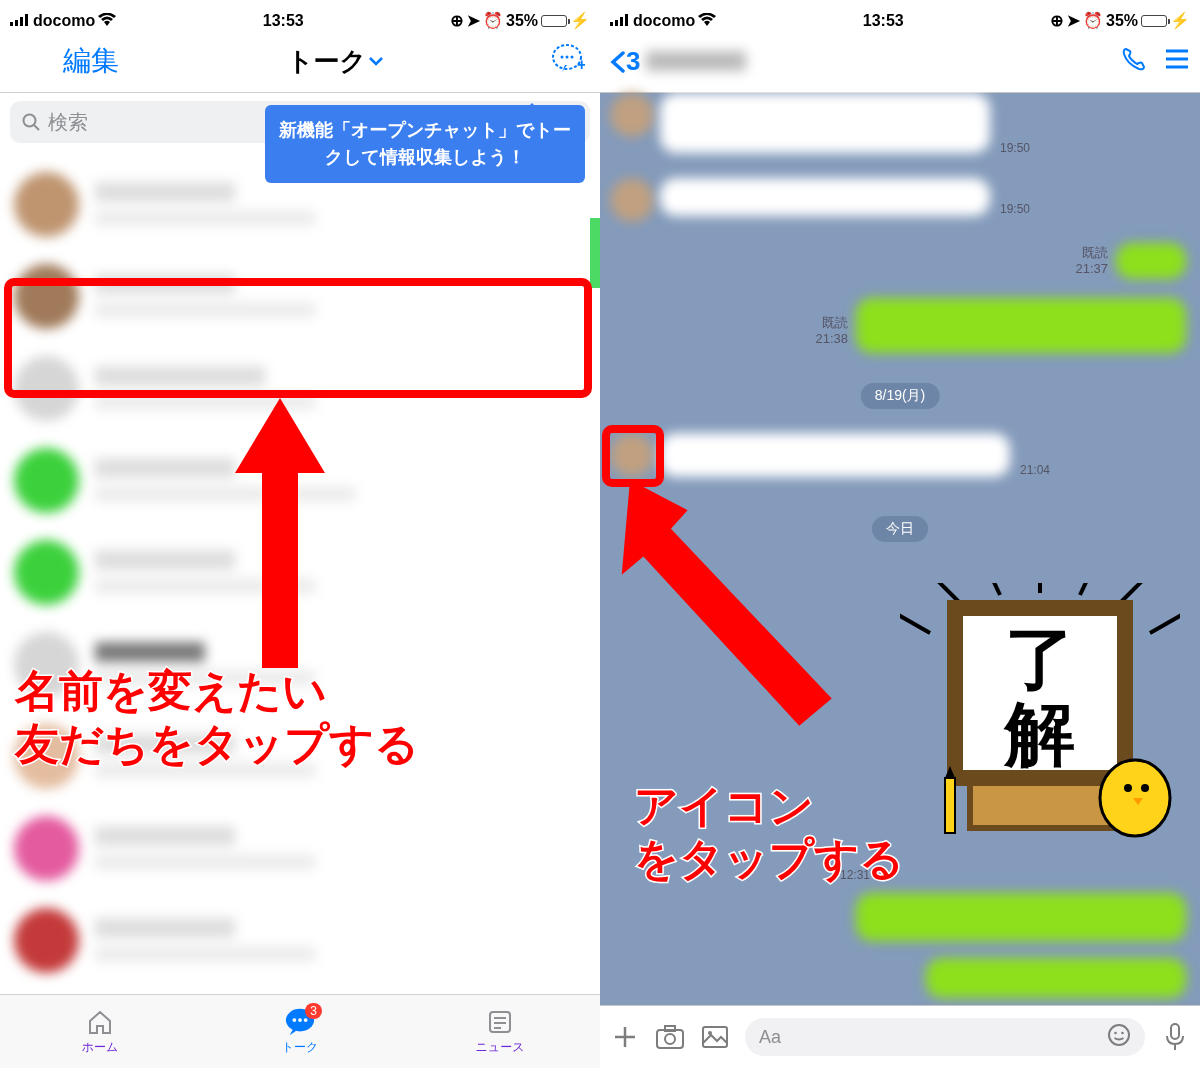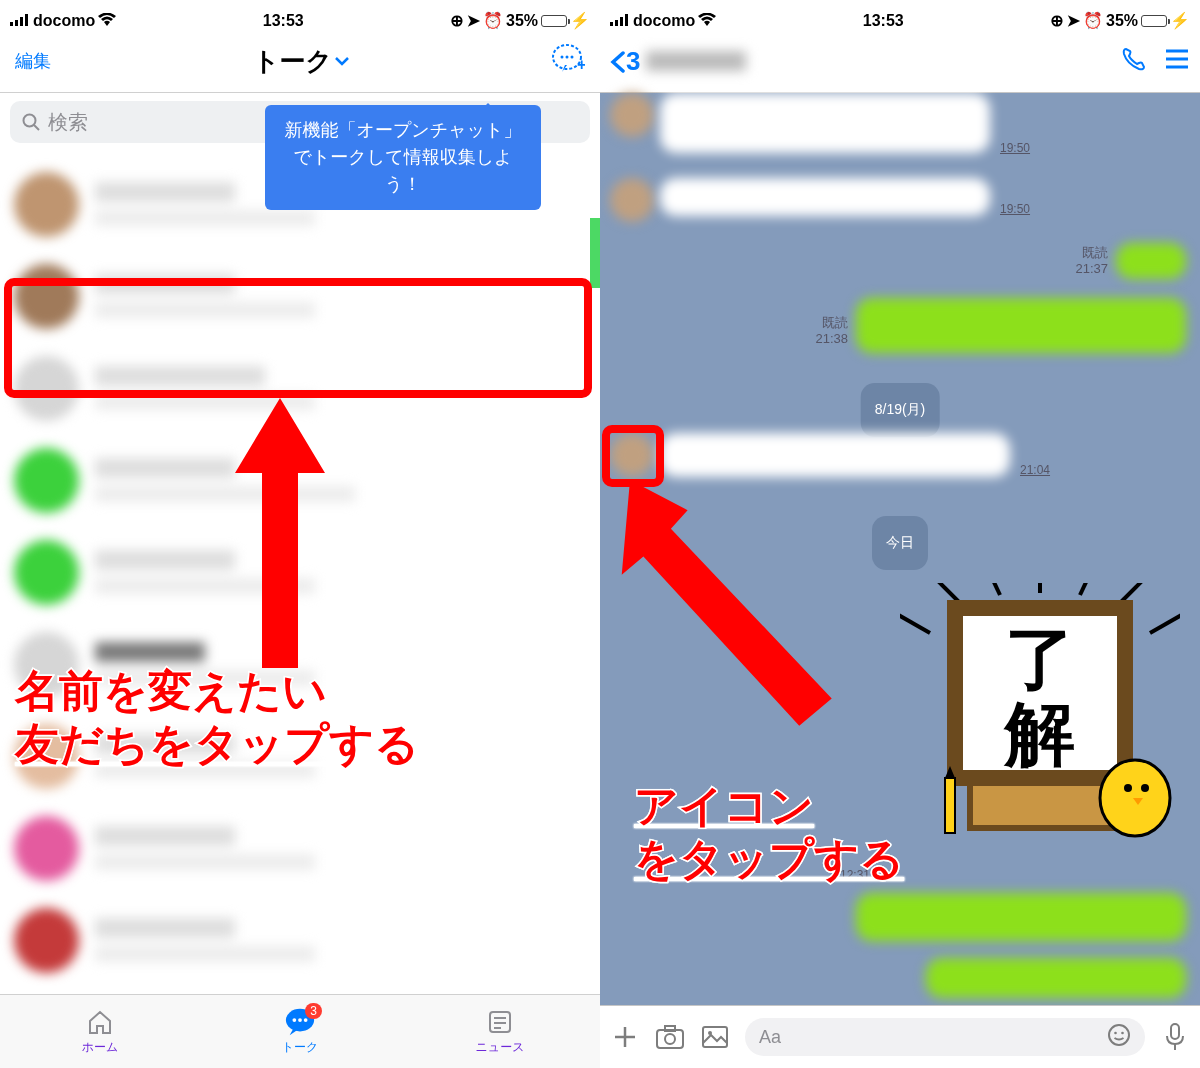--- a/index.html
+++ b/index.html
@@ -36,34 +36,34 @@
   content: ''; position: absolute; right: -4px; top: 3px; width: 2px; height: 5px;
   background: #444; border-radius: 0 1px 1px 0;
 }
 .battery .fill { height: 100%; width: 35%; background: #4cd964; border-radius: 2px 0 0 2px; }
 
 
 .navbar {
   height: 63px; display: flex; align-items: center; justify-content: space-between;
   padding: 0 15px; border-bottom: 1px solid #d0d0d0; background: #fff;
 }
-.nav-edit { color: #007aff; font-size: 18px; }
+.nav-edit { color: #007aff; font-size: 28px; margin-left: 48px; }
 .nav-title { font-size: 26px; font-weight: 700; display: flex; align-items: center; gap: 3px; }
 .nav-add { color: #007aff; }
 
 
 .searchwrap { padding: 8px 10px; background: #fff; position: relative; }
 .search {
   height: 42px; background: #eef0f2; border-radius: 10px; display: flex;
   align-items: center; padding: 0 12px; color: #8e8e93; font-size: 20px; gap: 8px;
 }
 .tooltip {
-  position: absolute; top: 105px; left: 265px; width: 276px; background: #3a7ef0;
+  position: absolute; top: 105px; left: 265px; width: 320px; background: #3a7ef0;
   color: #fff; font-size: 18px; padding: 12px 14px; border-radius: 6px; text-align: center;
-  line-height: 1.5; z-index: 5;
+  line-height: 1.5; z-index: 5; font-weight: bold;
 }
 .tooltip::before {
   content: ''; position: absolute; top: -10px; right: 45px;
   border: 8px solid transparent; border-bottom-color: #3a7ef0;
 }
 
 
 .chatlist { position: absolute; top: 158px; left: 0; right: 0; bottom: 74px; }
 .chatrow { height: 92px; display: flex; align-items: center; padding: 0 14px; gap: 16px; }
 .avatar { width: 65px; height: 65px; border-radius: 50%; background: #cbcbcb; }
@@ -78,21 +78,20 @@
 
 
 .arrow { position: absolute; z-index: 25; }
 
 
 .caption {
   position: absolute; z-index: 30; font-size: 44px; font-weight: 800; color: #ff0000;
   -webkit-text-stroke: 3px #fff; paint-order: stroke fill;
   text-shadow: 0 0 2px #fff, 0 0 2px #fff;
   line-height: 1.2;
-  text-decoration: underline;
 }
 
 
 .tabbar {
   position: absolute; bottom: 0; left: 0; right: 0; height: 74px; background: #f8f8f8;
   border-top: 1px solid #d0d0d0; display: flex;
 }
 .tab { flex: 1; display: flex; flex-direction: column; align-items: center; justify-content: center; gap: 2px; color: #6d28d9; font-size: 12px; }
 .tab.active { color: #007aff; }
 .tab .ic { width: 32px; height: 30px; display: flex; align-items: center; justify-content: center; position: relative; }
@@ -108,25 +107,25 @@
 .ricon { color: #007aff; margin-left: 10px; }
 
 
 .chatarea { position: absolute; top: 93px; bottom: 63px; left: 0; right: 0; }
 .bubble-in {
   background: #fff; border-radius: 16px; padding: 9px 12px; position: absolute;
 }
 .bubble-out {
   background: #8de01b; border-radius: 16px; padding: 9px 12px; position: absolute;
 }
-.ts { position: absolute; font-size: 12px; color: #556; text-decoration: underline; }
+.ts { position: absolute; font-size: 12px; color: #556; }
 .read { position: absolute; font-size: 13px; color: #556; text-align: right; }
 .datebadge {
   position: absolute; background: #6d85a6; color: #fff; font-size: 14px;
-  padding: 18px 14px; border-radius: 14px; left: 50%; transform: translateX(-50%);
+  padding: 4px 14px; border-radius: 14px; left: 50%; transform: translateX(-50%);
 }
 .minav { position: absolute; width: 44px; height: 44px; border-radius: 50%; background: #c0a080; }
 
 
 .sticker { position: absolute; }
 
 
 .inputbar {
   position: absolute; bottom: 0; left: 0; right: 0; height: 63px; background: #fff;
   border-top: 1px solid #c6c6c6; display: flex; align-items: center; padding: 0 10px; gap: 15px;

